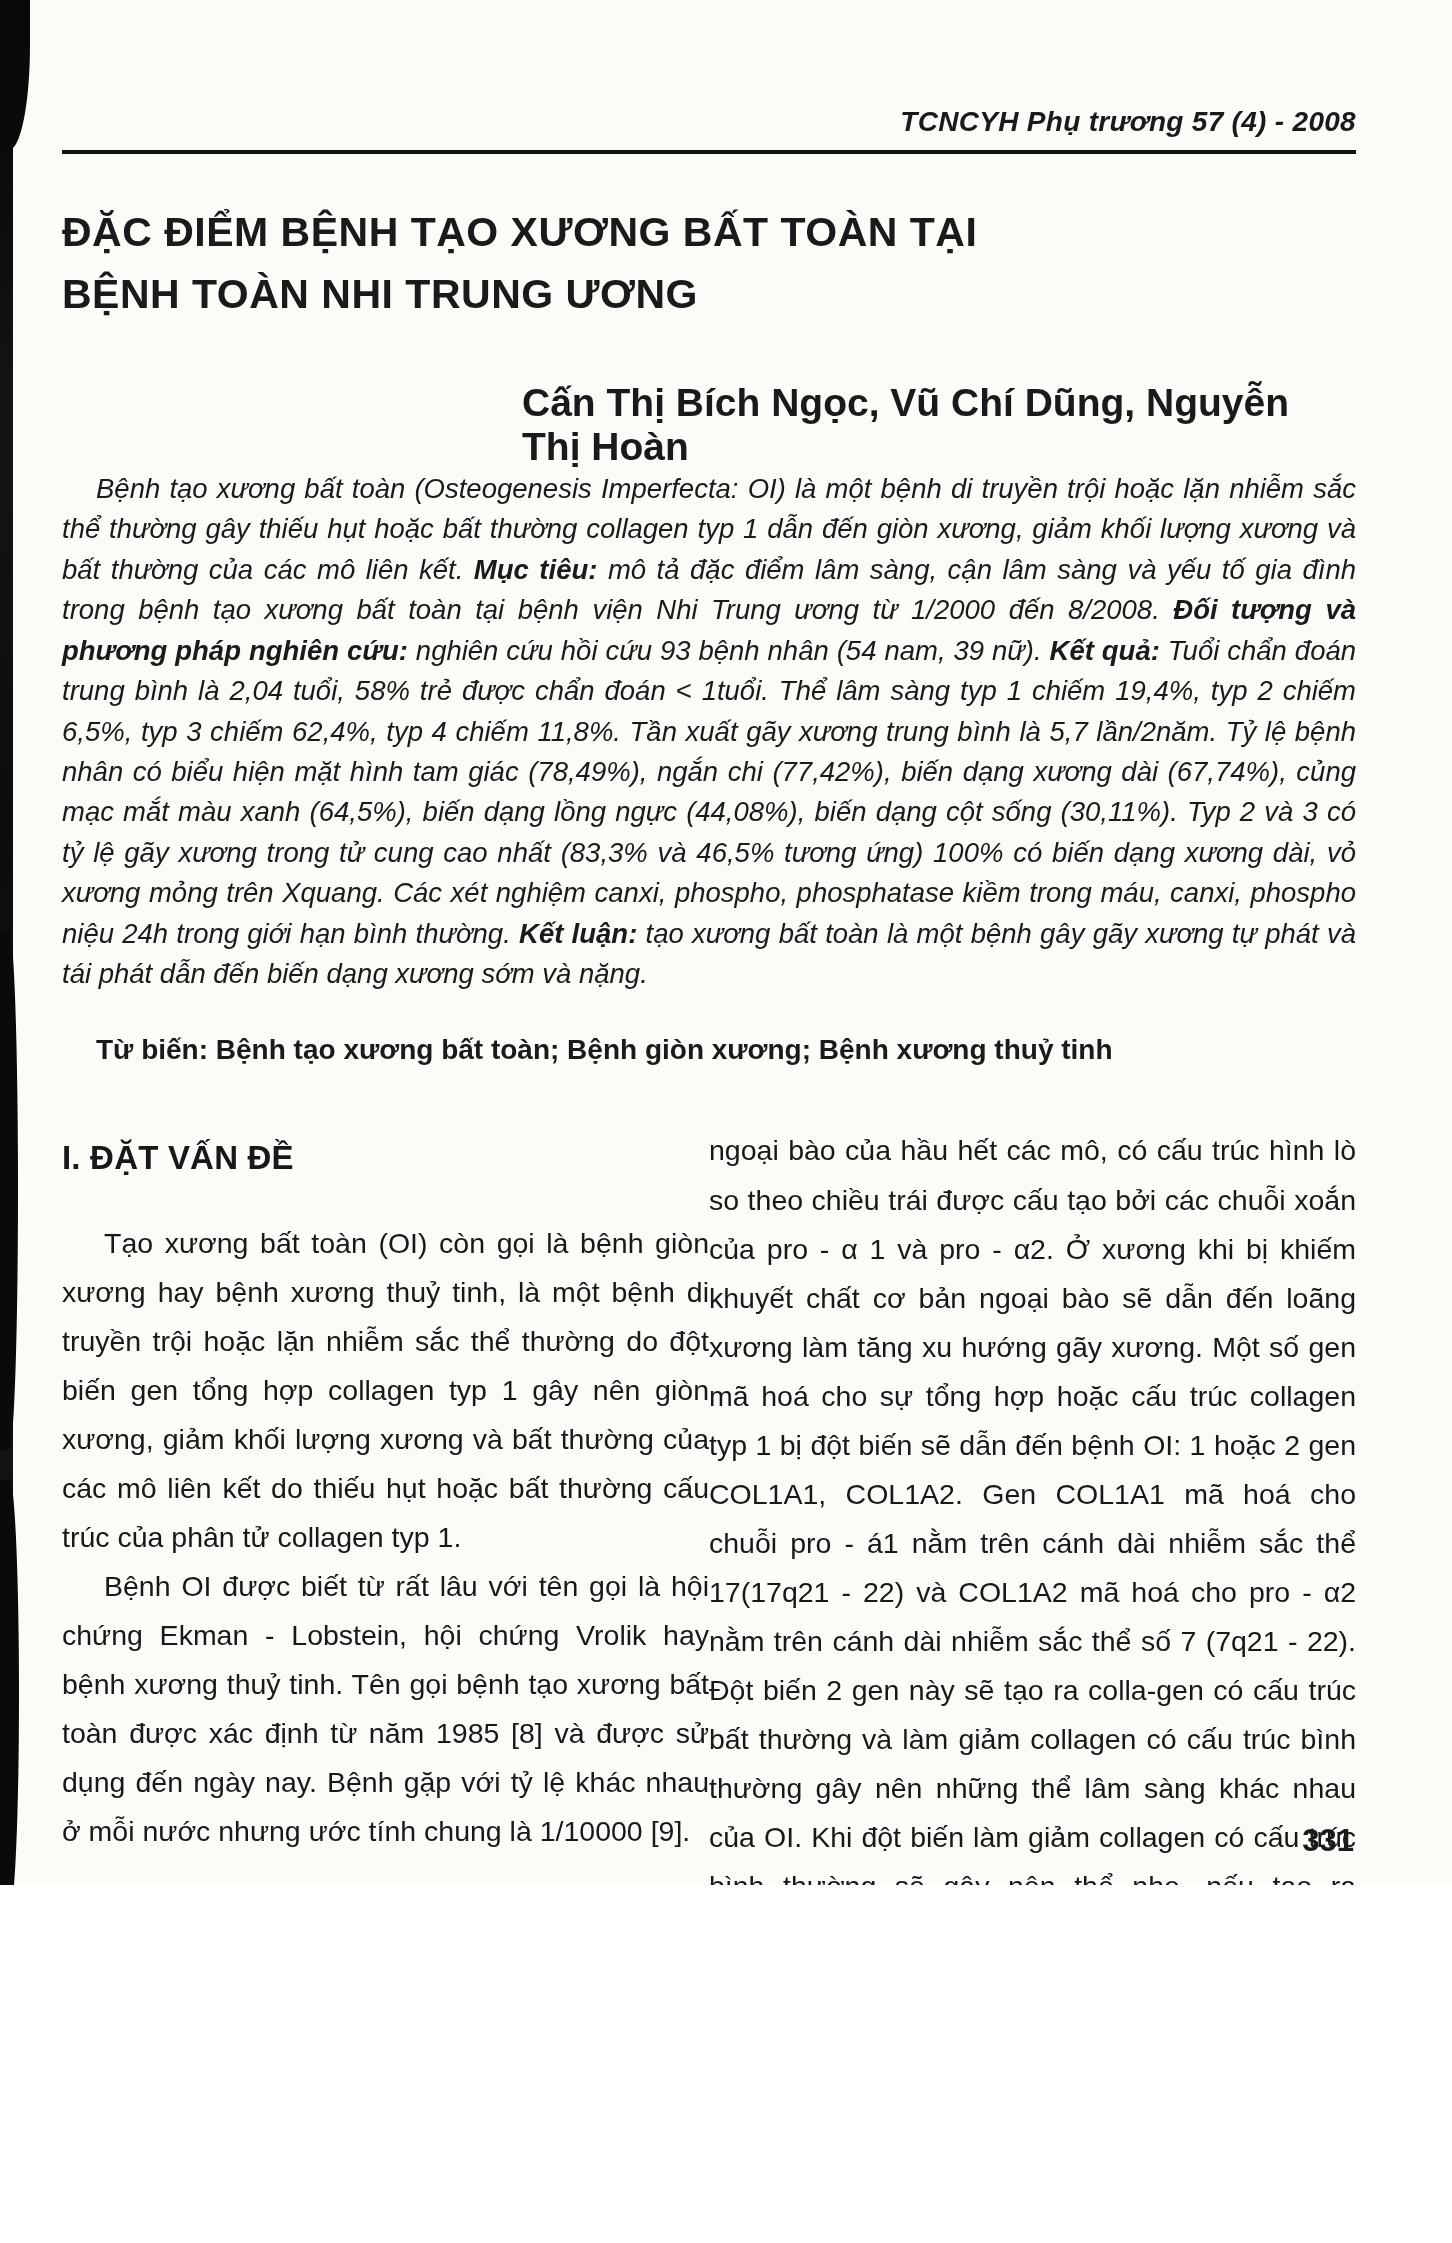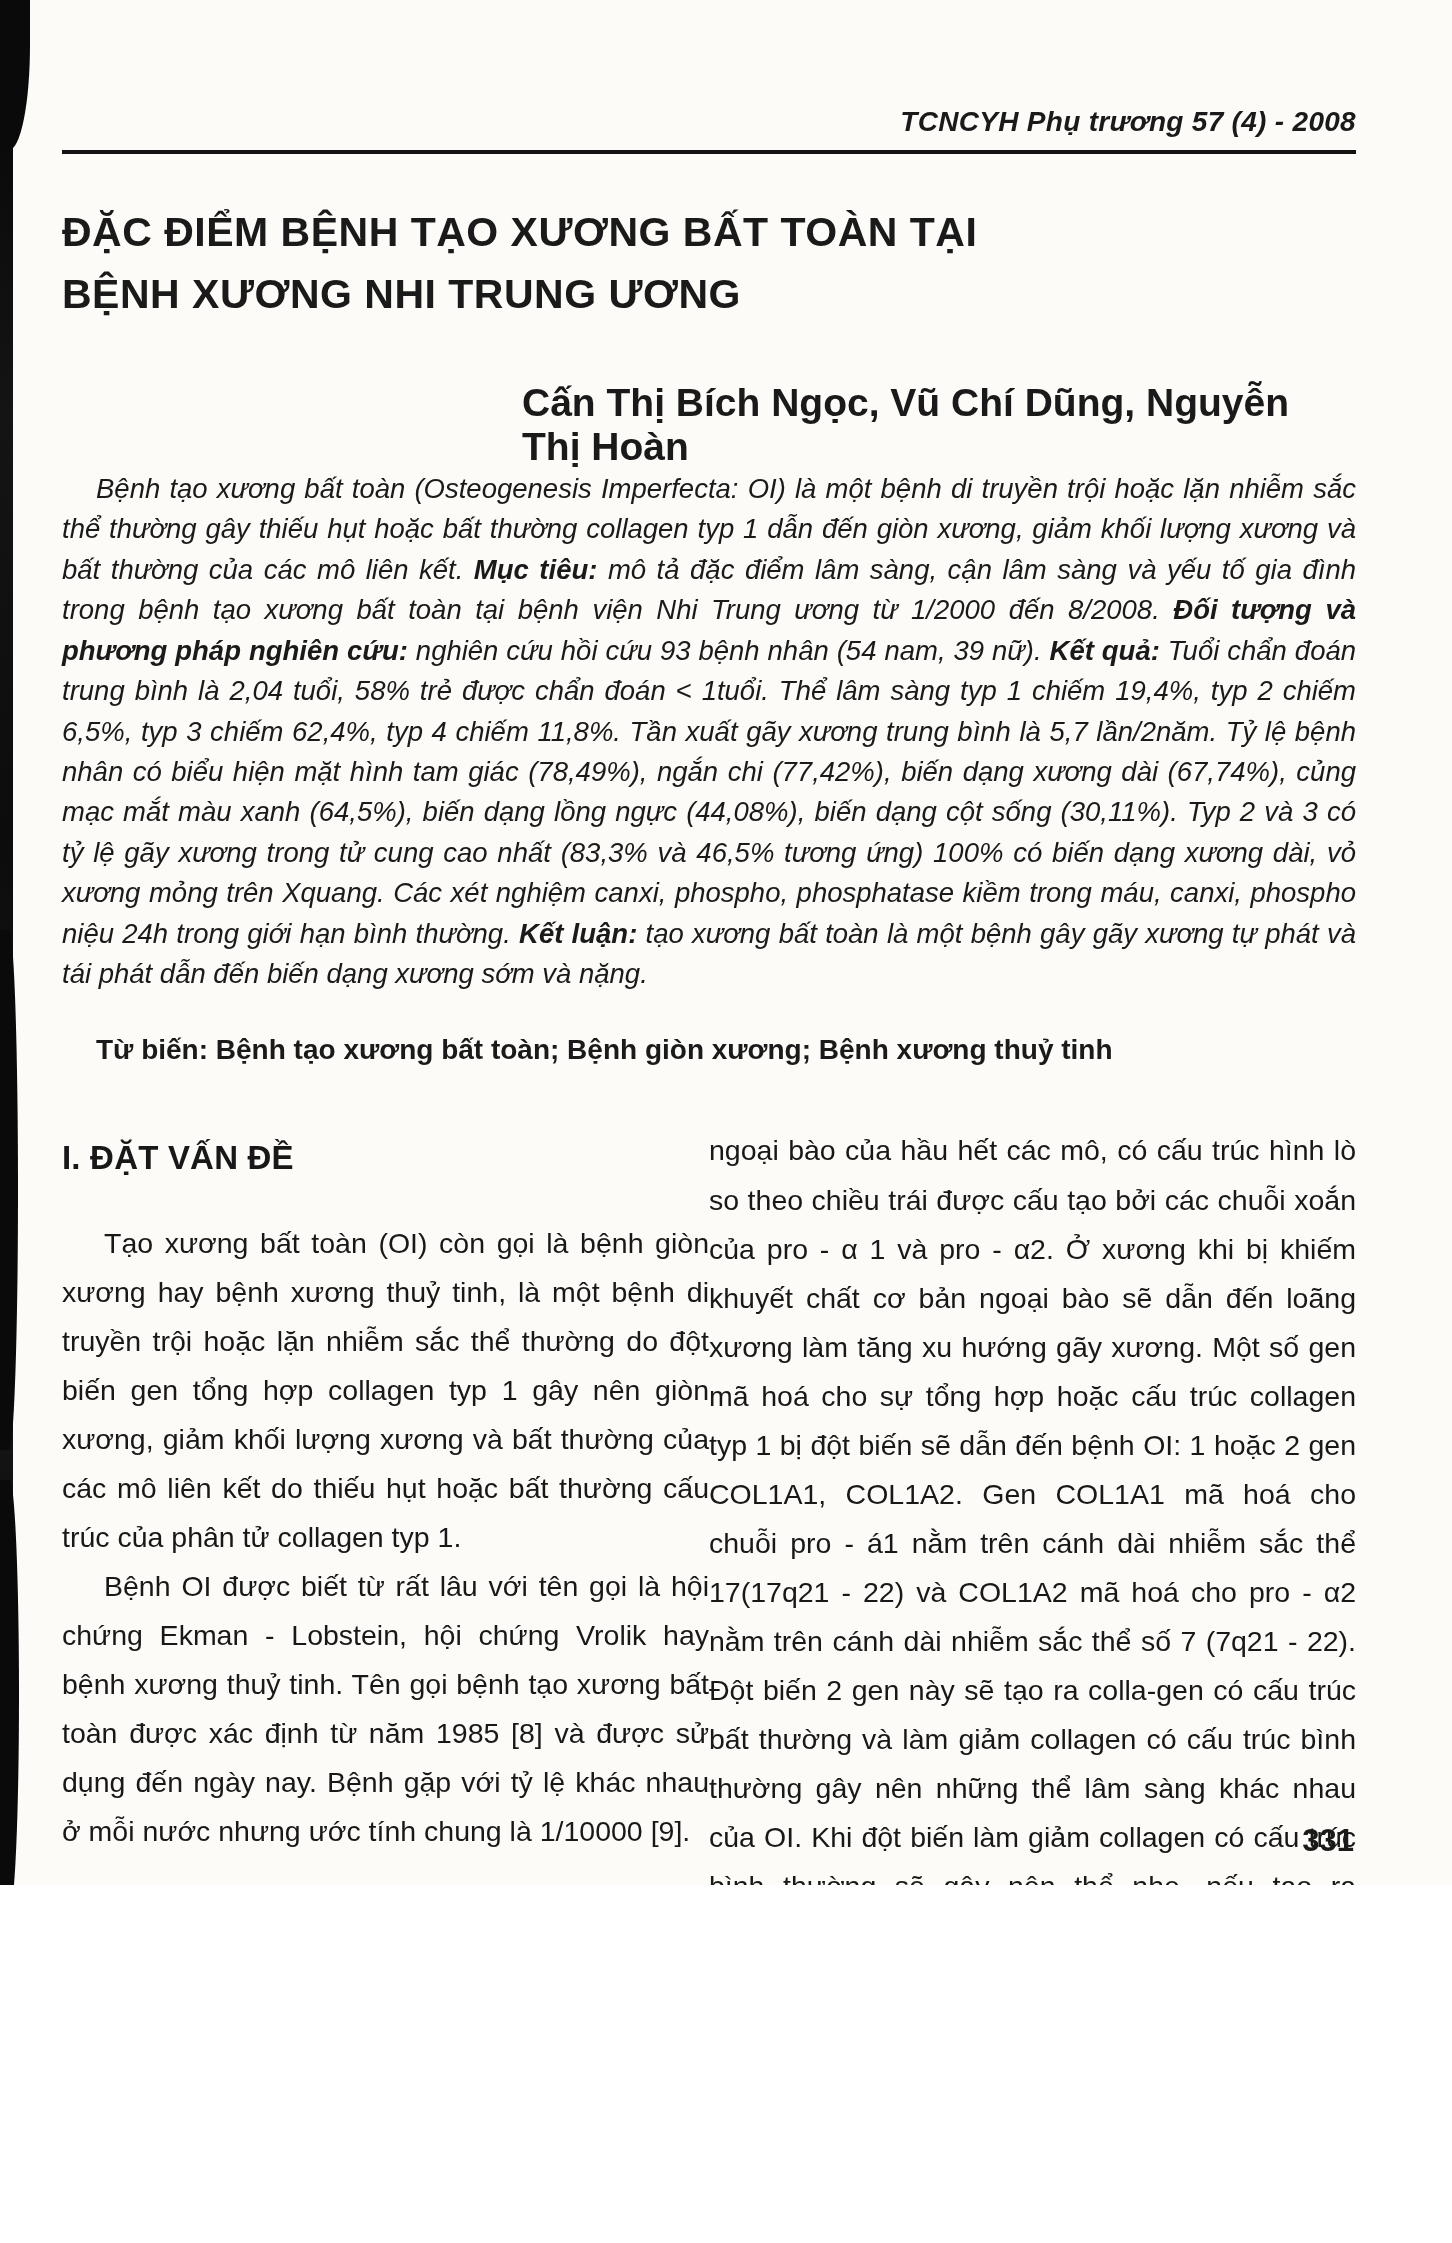--- a/index.html
+++ b/index.html
@@ -88,21 +88,21 @@
   <div class="scan-blotch blotch-mid"></div>
   <div class="scan-blotch blotch-low"></div>
 
   <div class="content">
 
     <div class="journal-header">TCNCYH Phụ trương 57 (4) - 2008</div>
     <div class="header-rule"></div>
 
     <div class="title">
       <div>ĐẶC ĐIỂM BỆNH TẠO XƯƠNG BẤT TOÀN TẠI</div>
-      <div>BỆNH XƯƠNG NHI TRUNG ƯƠNG</div>
+      <div>BỆNH TOÀN NHI TRUNG ƯƠNG</div>
     </div>
 
     <div class="authors">Cấn Thị Bích Ngọc, Vũ Chí Dũng, Nguyễn Thị Hoàn</div>
 
     <p class="abstract"><span>Bệnh tạo xương bất toàn (Osteogenesis Imperfecta: OI) là một bệnh di truyền trội hoặc lặn nhiễm sắc thể thường gây thiếu hụt hoặc bất thường collagen typ 1 dẫn đến giòn xương, giảm khối lượng xương và bất thường của các mô liên kết. </span><span class="seg-bold">Mục tiêu:</span><span> mô tả đặc điểm lâm sàng, cận lâm sàng và yếu tố gia đình trong bệnh tạo xương bất toàn tại bệnh viện Nhi Trung ương từ 1/2000 đến 8/2008. </span><span class="seg-bold">Đối tượng và phương pháp nghiên cứu:</span><span> nghiên cứu hồi cứu 93 bệnh nhân (54 nam, 39 nữ). </span><span class="seg-bold">Kết quả:</span><span> Tuổi chẩn đoán trung bình là 2,04 tuổi, 58% trẻ được chẩn đoán &lt; 1tuổi. Thể lâm sàng typ 1 chiếm 19,4%, typ 2 chiếm 6,5%, typ 3 chiếm 62,4%, typ 4 chiếm 11,8%. Tần xuất gãy xương trung bình là 5,7 lần/2năm. Tỷ lệ bệnh nhân có biểu hiện mặt hình tam giác (78,49%), ngắn chi (77,42%), biến dạng xương dài (67,74%), củng mạc mắt màu xanh (64,5%), biến dạng lồng ngực (44,08%), biến dạng cột sống (30,11%). Typ 2 và 3 có tỷ lệ gãy xương trong tử cung cao nhất (83,3% và 46,5% tương ứng) 100% có biến dạng xương dài, vỏ xương mỏng trên Xquang. Các xét nghiệm canxi, phospho, phosphatase kiềm trong máu, canxi, phospho niệu 24h trong giới hạn bình thường. </span><span class="seg-bold">Kết luận:</span><span> tạo xương bất toàn là một bệnh gây gãy xương tự phát và tái phát dẫn đến biến dạng xương sớm và nặng.</span></p>
 
     <p class="keywords"><span>Từ biến:</span><span> Bệnh tạo xương bất toàn; Bệnh giòn xương; Bệnh xương thuỷ tinh</span></p>
 
     <div class="columns">
       <div class="col">

